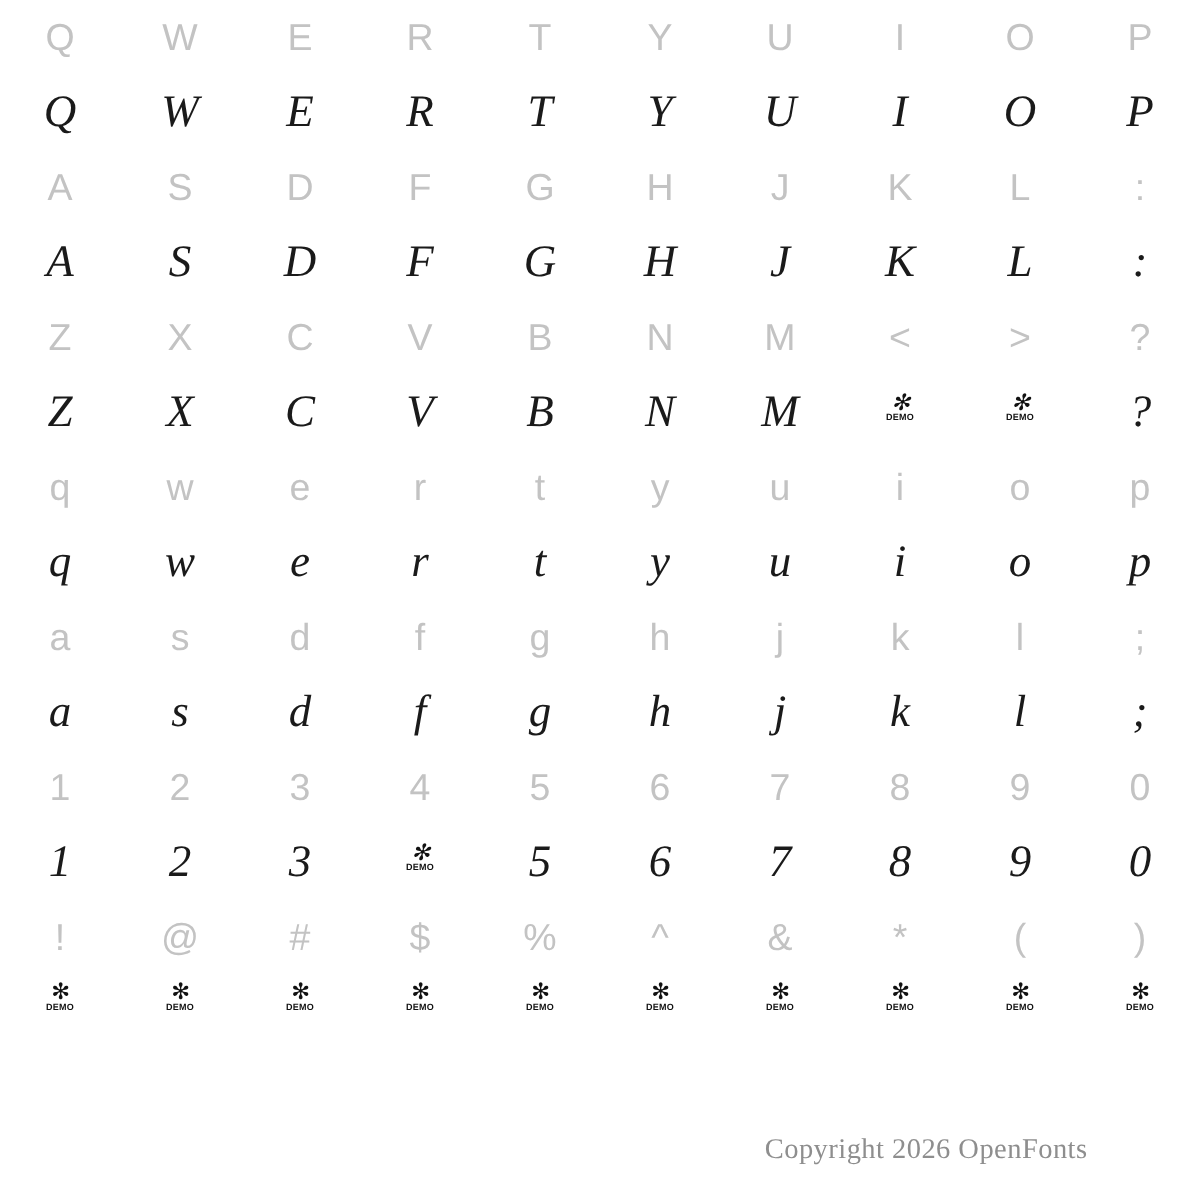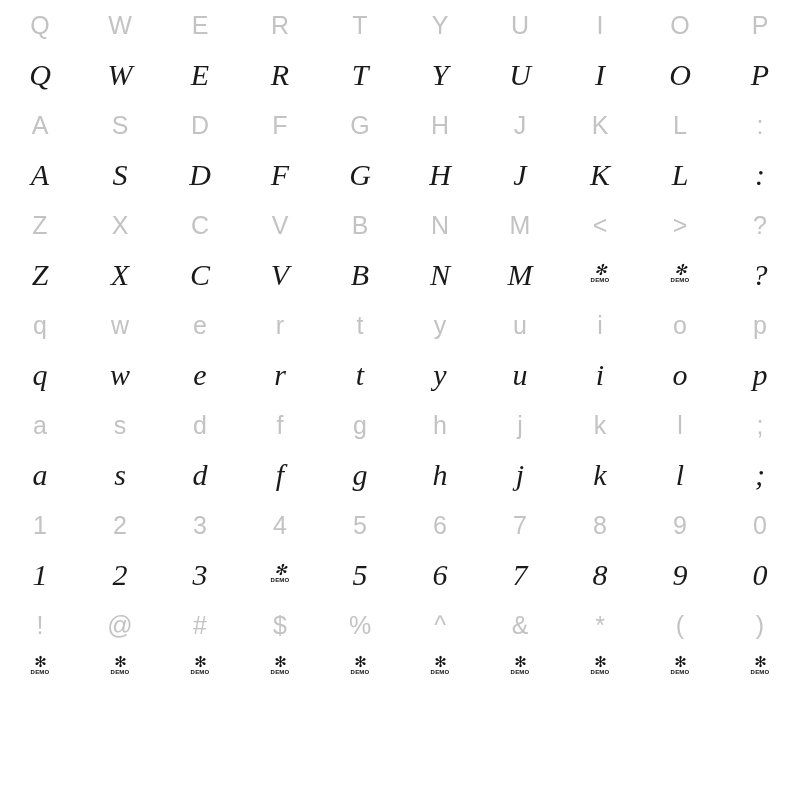--- a/index.html
+++ b/index.html
@@ -368,14 +368,17 @@
       </span>
     </div>
     <div class="stamp-cell">
       <span class="demo-glyph">
         <span class="petals">✻</span>
         <span class="word">DEMO</span>
       </span>
     </div>
   </div>
 
+  <div class="footer-row">
+    <span class="copyright">Copyright 2026 OpenFonts</span>
+  </div>
 
 </div>
 
 </body></html>

